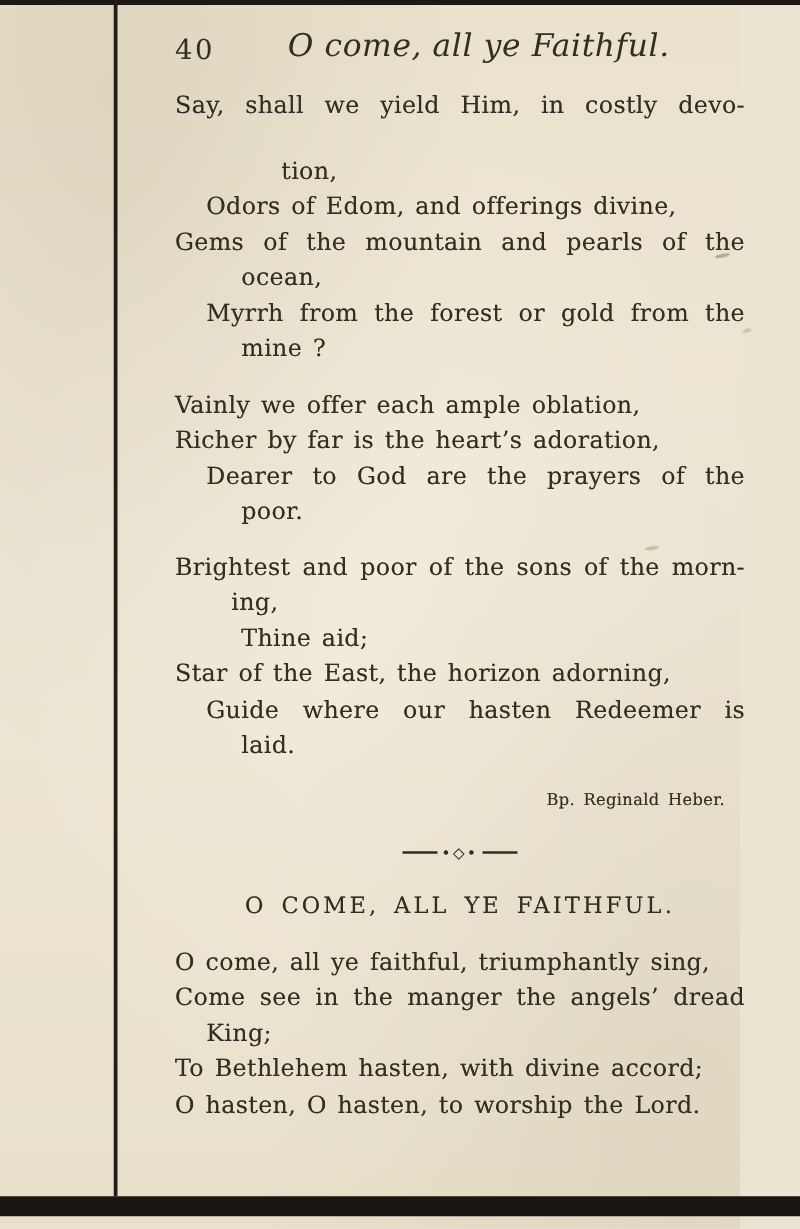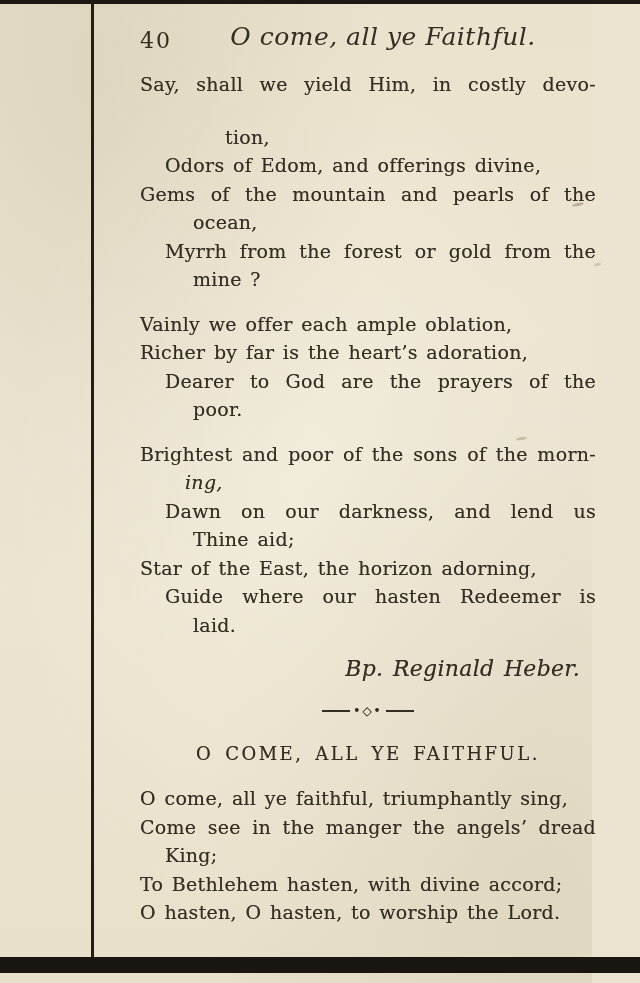--- a/index.html
+++ b/index.html
@@ -50,29 +50,28 @@
     font-size:19px; line-height:28.5px;
     word-spacing:0.12em;
     letter-spacing:0.015em;
     text-shadow: 0 0 0.4px rgba(51,45,35,0.55);
   }
   .stanza { margin:0 0 16px 0; }
   .ln { white-space:normal; }
   .j  { text-align:justify; text-align-last:justify; text-justify:inter-word; }
   .ind-a  { padding-left:25px; }
   .ind-b  { padding-left:53px; }
-  .ind-b2 { padding-left:45px;font-style:italic; }
+  .ind-b2 { padding-left:45px; }
   .ind-c  { padding-left:85px;margin-top:24px; }
 
   .attribution {
     margin-top:3px;
     text-align:right;
     padding-right:16px;
-    font-style:italic;
-    font-size:22px;
+    font-size:13px;
   }
 
   .divider {
     margin:20px auto 22px auto;
     width:110px; height:14px;
     display:flex; align-items:center; justify-content:center;
   }
   .divider .rule { width:28px; height:2px; background:#332d23; }
   .divider .orn  { font-size:12px; line-height:12px; padding:0 3px; letter-spacing:2px; }
 
@@ -117,21 +116,20 @@
     <div class="stanza">
       <div class="ln">Vainly we offer each ample oblation,</div>
       <div class="ln">Richer by far is the heart’s adoration,</div>
       <div class="ln ind-a j">Dearer to God are the prayers of the</div>
       <div class="ln ind-b">poor.</div>
     </div>
 
     <div class="stanza">
       <div class="ln j">Brightest and poor of the sons of the morn-</div>
       <div class="ln ind-b2">ing,</div>
-      <div class="ln ind-a j">Dawn on our darkness, and lend us</div>
       <div class="ln ind-b">Thine aid;</div>
       <div class="ln">Star of the East, the horizon adorning,</div>
       <div class="ln ind-a j">Guide where our hasten Redeemer is</div>
       <div class="ln ind-b">laid.</div>
     </div>
 
     <div class="attribution">Bp. Reginald Heber.</div>
 
     <div class="divider">
       <span class="rule"></span>

